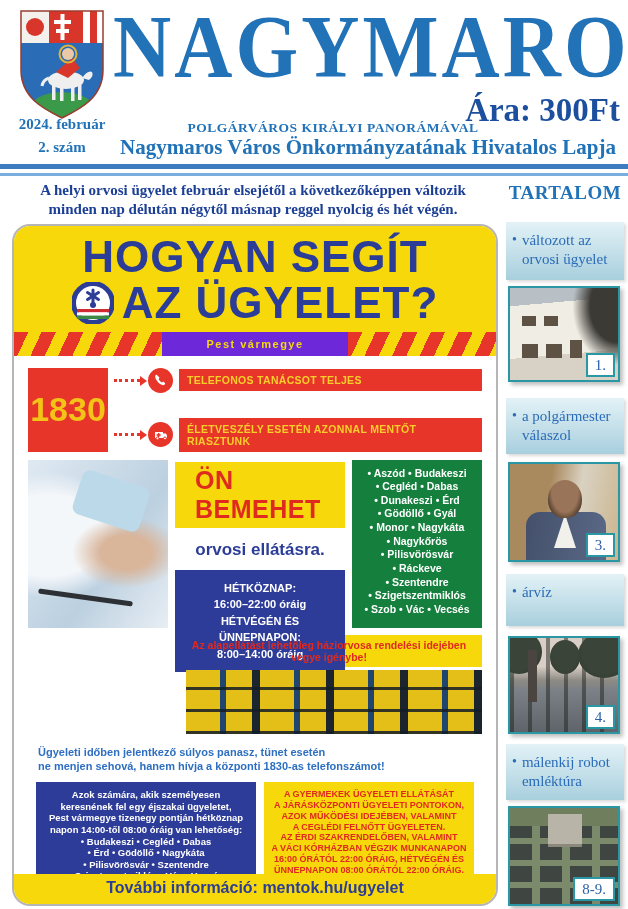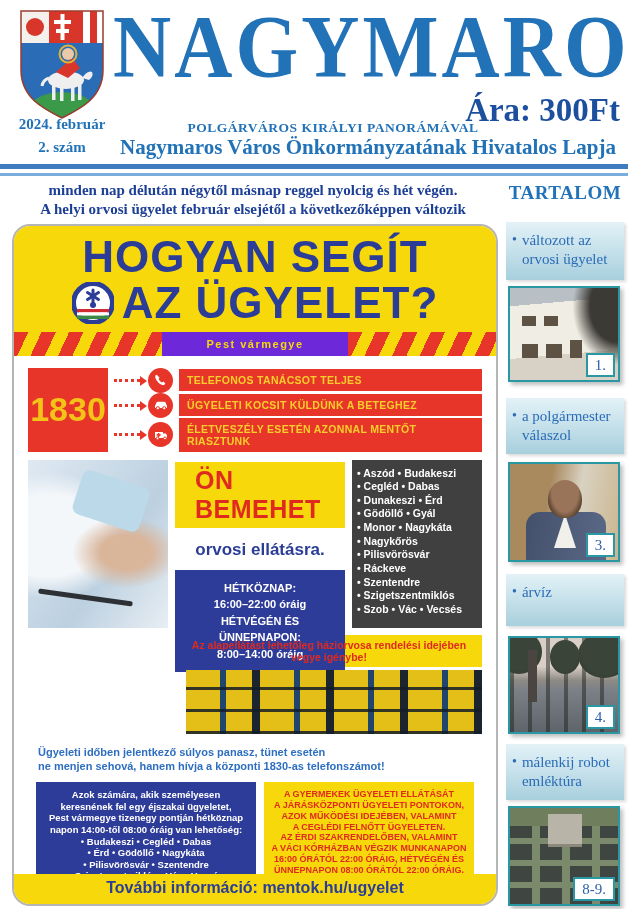--- a/index.html
+++ b/index.html
@@ -58,22 +58,22 @@
   .pen{position:absolute;left:10px;bottom:28px;width:95px;height:5px;background:#2d3136;
       transform:rotate(8deg);border-radius:2px;}
   .sleeve{position:absolute;left:48px;top:18px;width:70px;height:46px;background:#bcd9ea;
       transform:rotate(18deg);border-radius:8px;}
   .walk-mid{flex:1;display:flex;flex-direction:column;align-items:center;}
   .onbemehet{background:#f6d80b;color:#e02a1f;font-weight:bold;font-size:25px;
       padding:4px 20px;margin-top:2px;letter-spacing:.5px;}
   .orvosi{color:#2b3d96;font-weight:bold;font-size:17px;margin:12px 0 10px;}
   .hours{background:#2e3c99;color:#fff;font-weight:bold;font-size:11px;text-align:center;
       width:100%;box-sizing:border-box;padding:10px 4px;line-height:1.5;}
-  .cities{flex:0 0 130px;background:#404040;color:#fff;font-weight:bold;font-size:10.5px;
-      line-height:1.3;padding:7px 5px;box-sizing:border-box;}
+  .cities{flex:0 0 130px;background:#15803d;color:#fff;font-weight:bold;font-size:10.5px;
+      line-height:1.3;padding:7px 5px;box-sizing:border-box;text-align:center;}
   .ln{display:block;}
   .note{background:#f6d80b;color:#e02a1f;font-weight:bold;font-size:10.5px;text-align:center;
       padding:4px 4px;margin:7px 0 7px 148px;}
   
   .gowe{position:relative;height:70px;}
   .photo-ambulances{position:absolute;right:0;top:-4px;width:296px;height:64px;background:
       repeating-linear-gradient(0deg,rgba(20,28,38,.85) 0 3px,transparent 3px 22px),
       repeating-linear-gradient(90deg,#e3bf17 0 34px,#20466e 34px 40px,#e3bf17 40px 66px,#1c242e 66px 74px),
       #27313c;}
   .gowe-bar{position:absolute;left:28px;top:12px;background:#e8352a;color:#f3c417;
@@ -164,22 +164,22 @@
 
   <div class="mast-title">NAGYMAROS</div>
   <div class="price">Ára: 300Ft</div>
   <div class="issue-date">2024. február</div>
   <div class="issue-num">2. szám</div>
   <div class="tagline">POLGÁRVÁROS KIRÁLYI PANORÁMÁVAL</div>
   <div class="subtitle">Nagymaros Város Önkormányzatának Hivatalos Lapja</div>
   <div class="rule"></div>
 
   <div class="lead">
+    <span class="ln">A helyi orvosi ügyelet február elsejétől a következőképpen változik</span>
     <span class="ln">minden nap délután négytől másnap reggel nyolcig és hét végén.</span>
-    <span class="ln">A helyi orvosi ügyelet február elsejétől a következőképpen változik</span>
   </div>
 
   <div class="poster">
     <div class="poster-head">
       <div class="pt">HOGYAN SEGÍT</div>
       <div class="pt2wrap">
         <svg width="42" height="42" viewBox="0 0 42 42">
           <circle cx="21" cy="21" r="19.5" fill="#fff" stroke="#2b3d96" stroke-width="5"></circle>
           <g stroke="#2b3d96" stroke-width="3" stroke-linecap="round">
             <line x1="21" y1="8" x2="21" y2="20"></line>
@@ -212,31 +212,20 @@
               <svg width="15" height="15" viewBox="0 0 16 16">
                   <path d="M3,2 C2,3 2,5 4,8 C6,11 9,13 11,13 C12,13 13,12 13,11 L11,9 L9.5,10 C8,9.5 6.5,8 6,6.5 L7,5 L5,3 C4.5,2.2 3.5,1.7 3,2 Z" fill="#fff"></path>
                 </svg>
             </span>
             <span class="svc-bar">TELEFONOS TANÁCSOT TELJES</span>
           </div>
           <div class="svc-item">
             <span class="svc-arrow"></span>
             <span class="svc-icon">
               <svg width="16" height="16" viewBox="0 0 16 16">
-                  <path d="M2,9 L3.5,5.5 C3.8,5 4.3,4.7 5,4.7 L11,4.7 C11.7,4.7 12.2,5 12.5,5.5 L14,9 L14,11 L2,11 Z" fill="#fff"></path>
-                  <circle cx="4.8" cy="11.2" r="1.6" fill="#fff" stroke="#e8352a"></circle>
-                  <circle cx="11.2" cy="11.2" r="1.6" fill="#fff" stroke="#e8352a"></circle>
-                </svg>
-            </span>
-            <span class="svc-bar">ÜGYELETI KOCSIT KÜLDÜNK A BETEGHEZ</span>
-          </div>
-          <div class="svc-item">
-            <span class="svc-arrow"></span>
-            <span class="svc-icon">
-              <svg width="16" height="16" viewBox="0 0 16 16">
                   <rect x="2" y="5" width="8" height="6" fill="#fff"></rect>
                   <path d="M10,6.5 L13,6.5 L14,8.5 L14,11 L10,11 Z" fill="#fff"></path>
                   <rect x="4.8" y="6" width="1.6" height="4" fill="#e8352a"></rect>
                   <rect x="3.6" y="7.2" width="4" height="1.6" fill="#e8352a"></rect>
                   <circle cx="4.5" cy="11.4" r="1.4" fill="#fff" stroke="#e8352a"></circle>
                   <circle cx="12" cy="11.4" r="1.4" fill="#fff" stroke="#e8352a"></circle>
                 </svg>
             </span>
             <span class="svc-bar">ÉLETVESZÉLY ESETÉN AZONNAL MENTŐT RIASZTUNK</span>
           </div>

